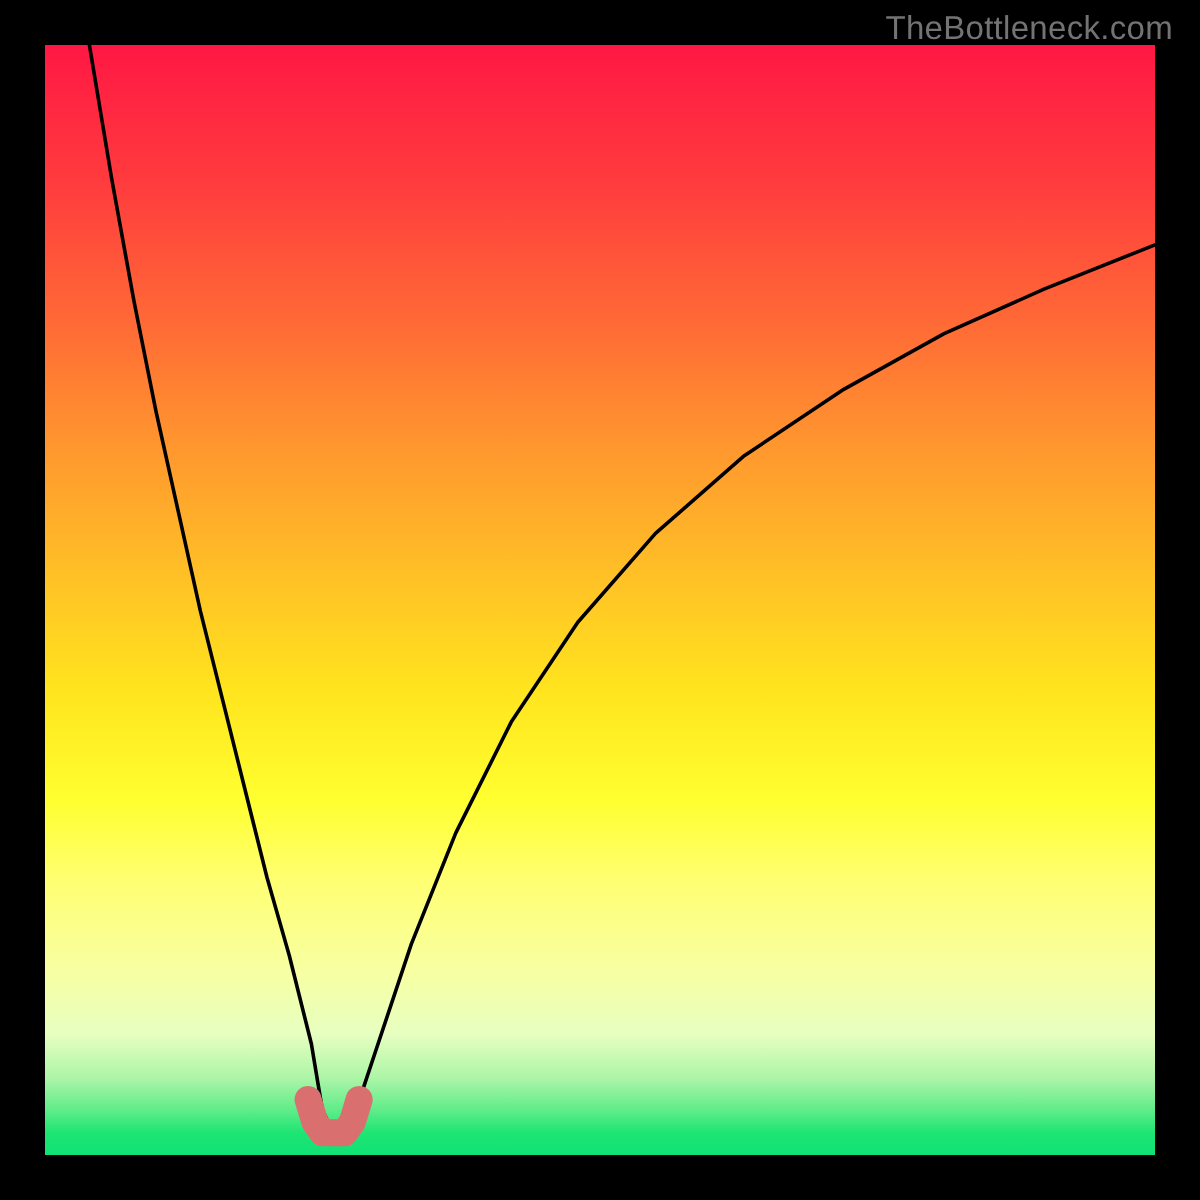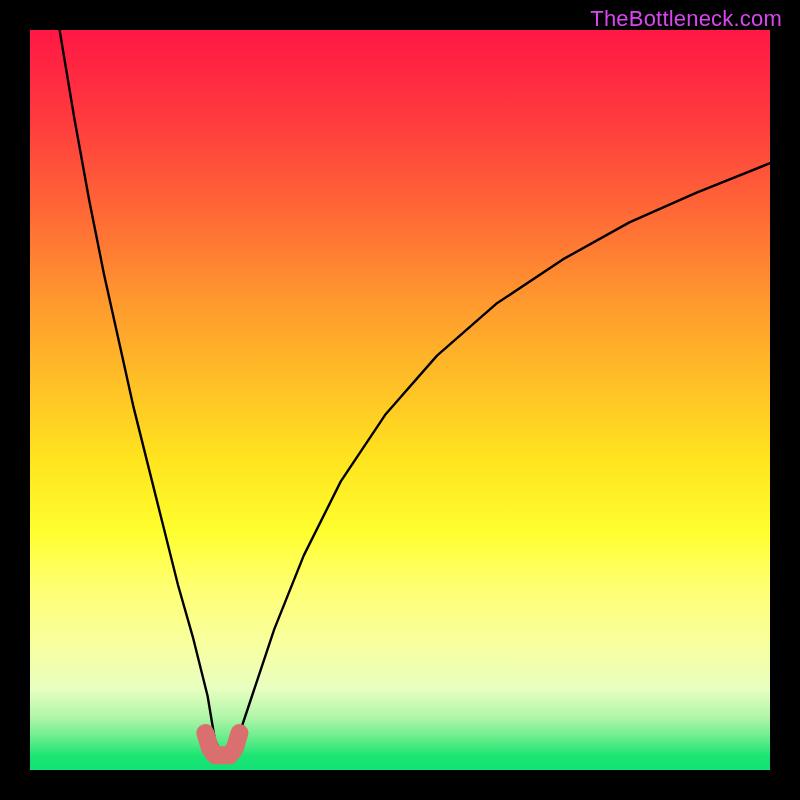--- a/index.html
+++ b/index.html
@@ -31,21 +31,21 @@
       #aef5a8 93%,
       #5eec88 96%,
       #1de573 98%,
       #10e275 100%
     );
   }
   .watermark {
     position: absolute;
     top: 6px;
     right: 18px;
-    color: #d946ef;
+    color: #737373;
     font-size: 22px;
     letter-spacing: 0.2px;
     z-index: 10;
   }
   svg.curves {
     position: absolute;
     left: 0; top: 0;
     width: 100%; height: 100%;
   }
 </style>

